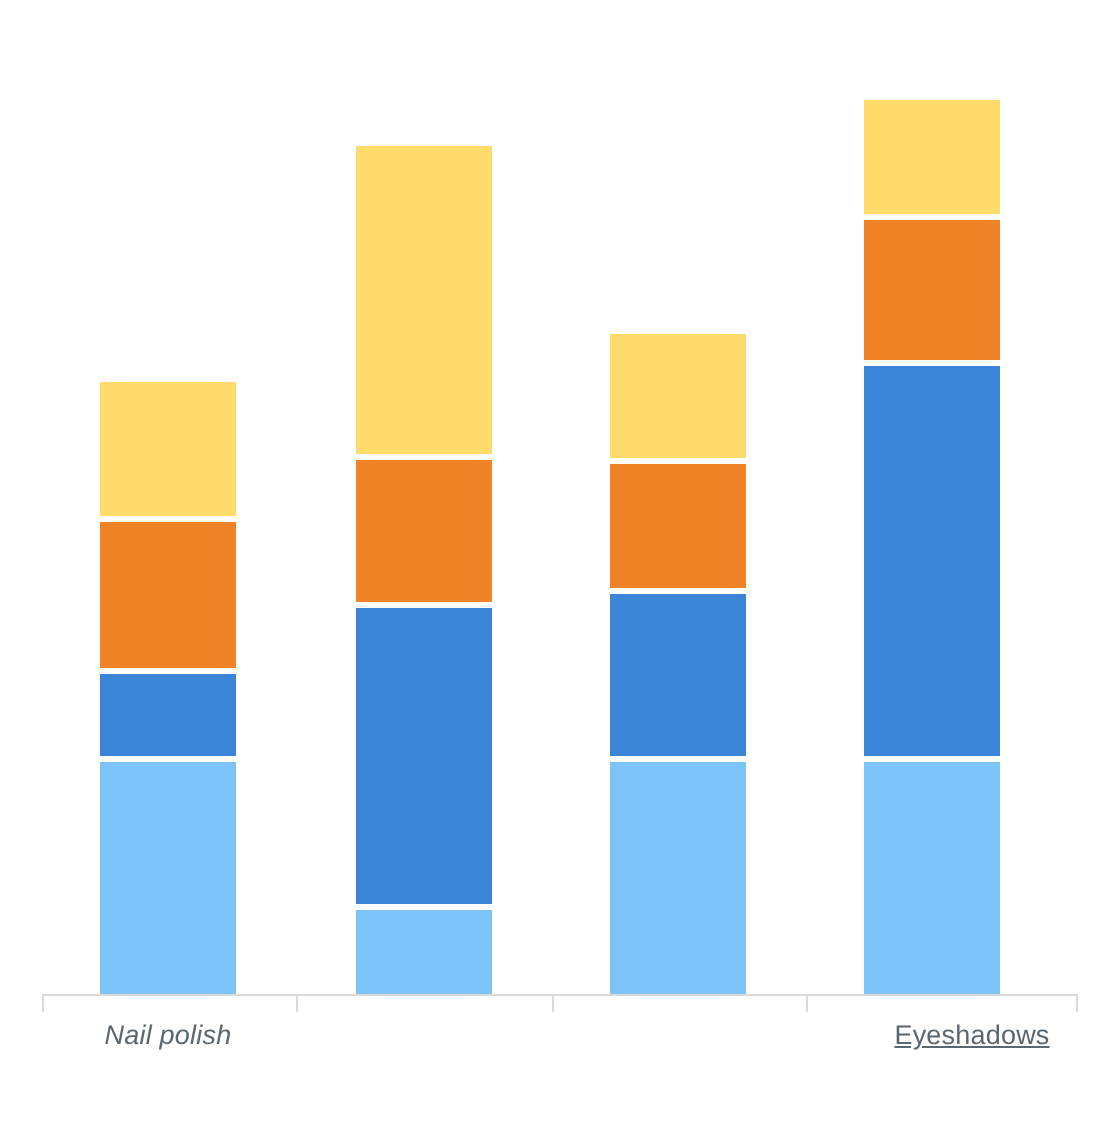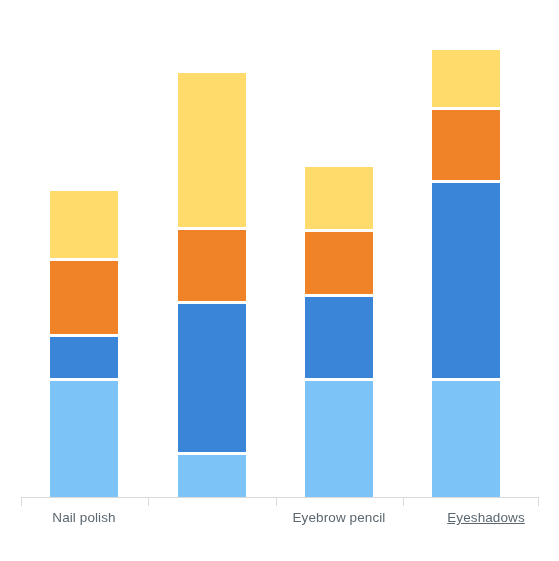--- a/index.html
+++ b/index.html
@@ -109,22 +109,21 @@
         <div class="bar-segment" style="top: 381px; height: 116px; background: rgb(124, 195, 248);"></div>
         <div class="bar-segment" style="top: 183px; height: 195px; background: rgb(58, 133, 216);"></div>
         <div class="bar-segment" style="top: 110px; height: 70px; background: rgb(240, 131, 39);"></div>
         <div class="bar-segment" style="top: 50px; height: 57px; background: rgb(255, 219, 107);"></div>
       </div>
     </div>
 
   <div id="x-axis-line"></div>
 
   <div id="x-labels">
-      <div class="x-label" style="left: 4px; width: 160px;">Nail polish</div>
-      <div class="x-label" style="left: 259px; width: 160px;">Eyebrow pencil</div>
+      <div class="x-label" style="left: 4px; width: 160px; font-style: italic;">Nail polish</div>
       <div class="x-label" style="left: 406px; width: 160px; text-decoration: underline;">Eyeshadows</div>
     </div>
 
 <div class="axis-tick" style="left: 21px;"></div>
     <div class="axis-tick" style="left: 148px;"></div>
     <div class="axis-tick" style="left: 276px;"></div>
     <div class="axis-tick" style="left: 403px;"></div>
     <div class="axis-tick" style="left: 538px;"></div>
   </div>
 

